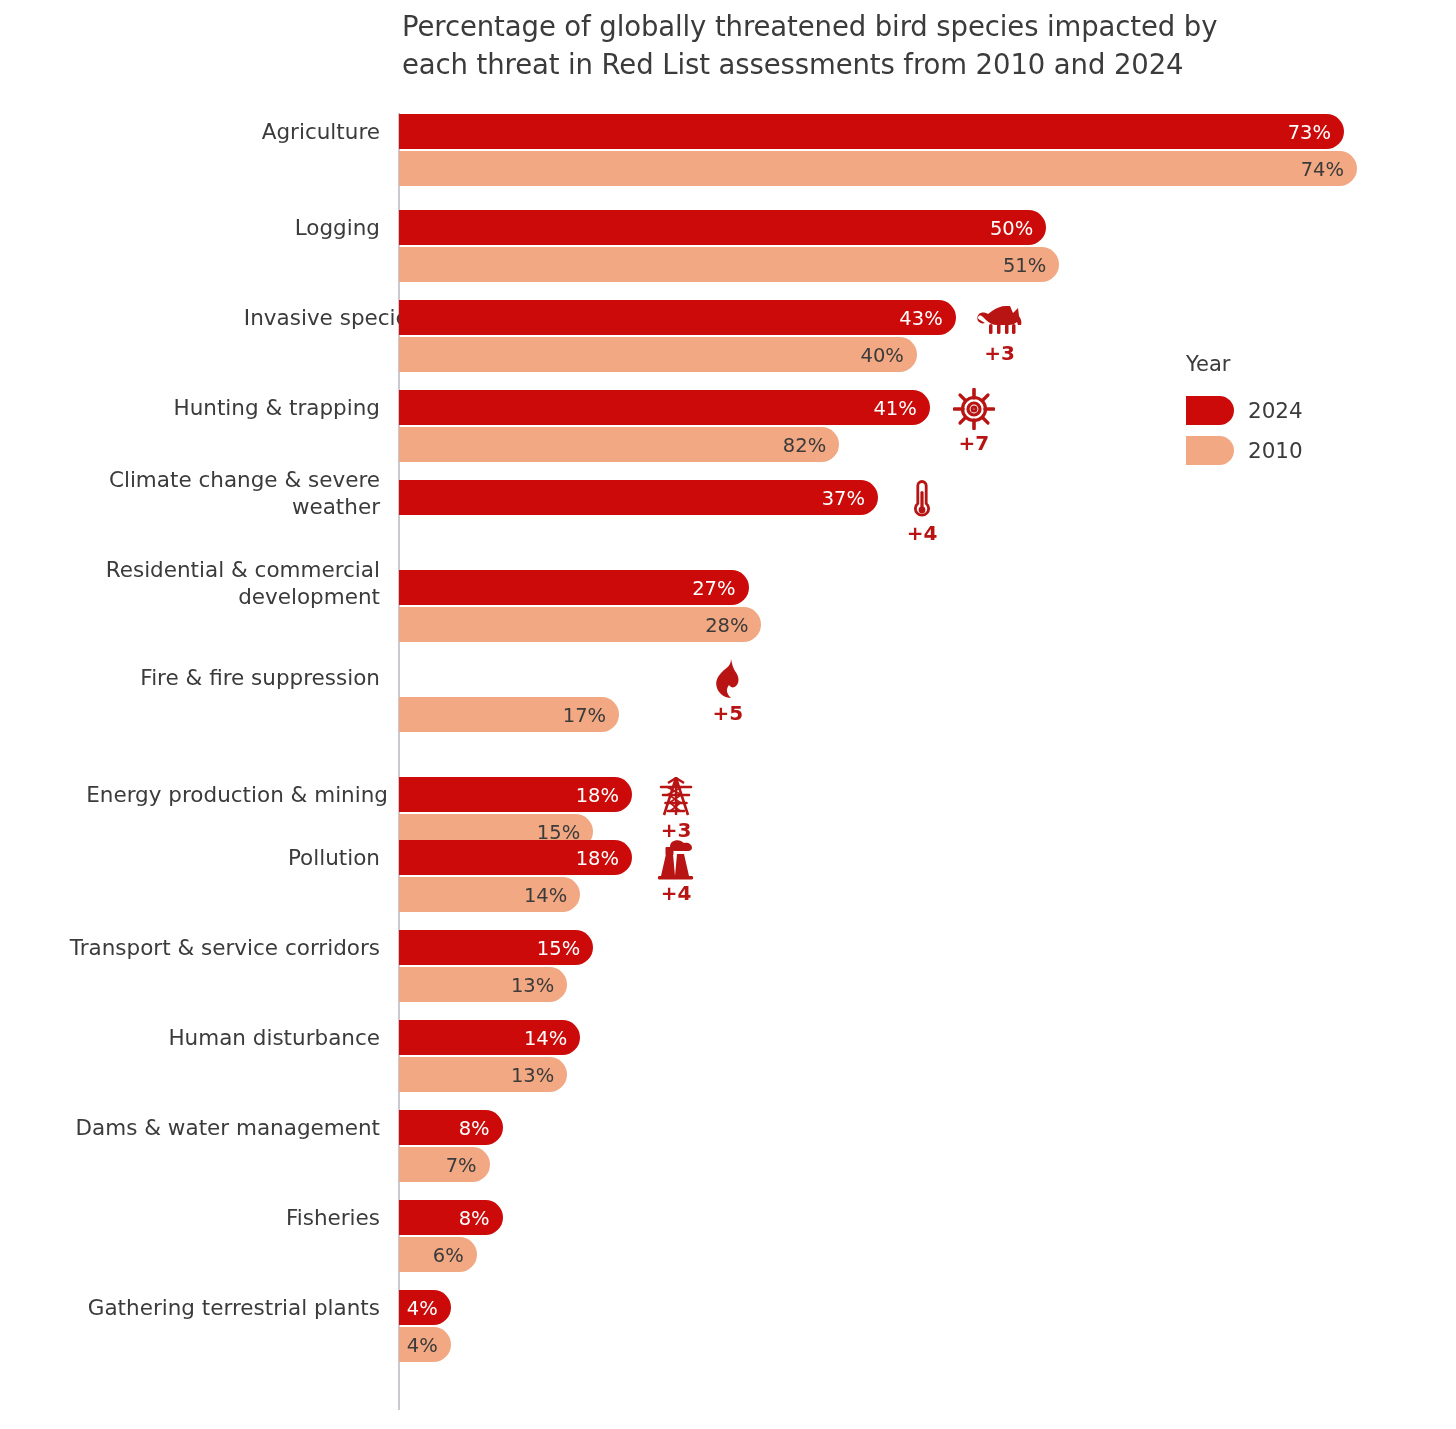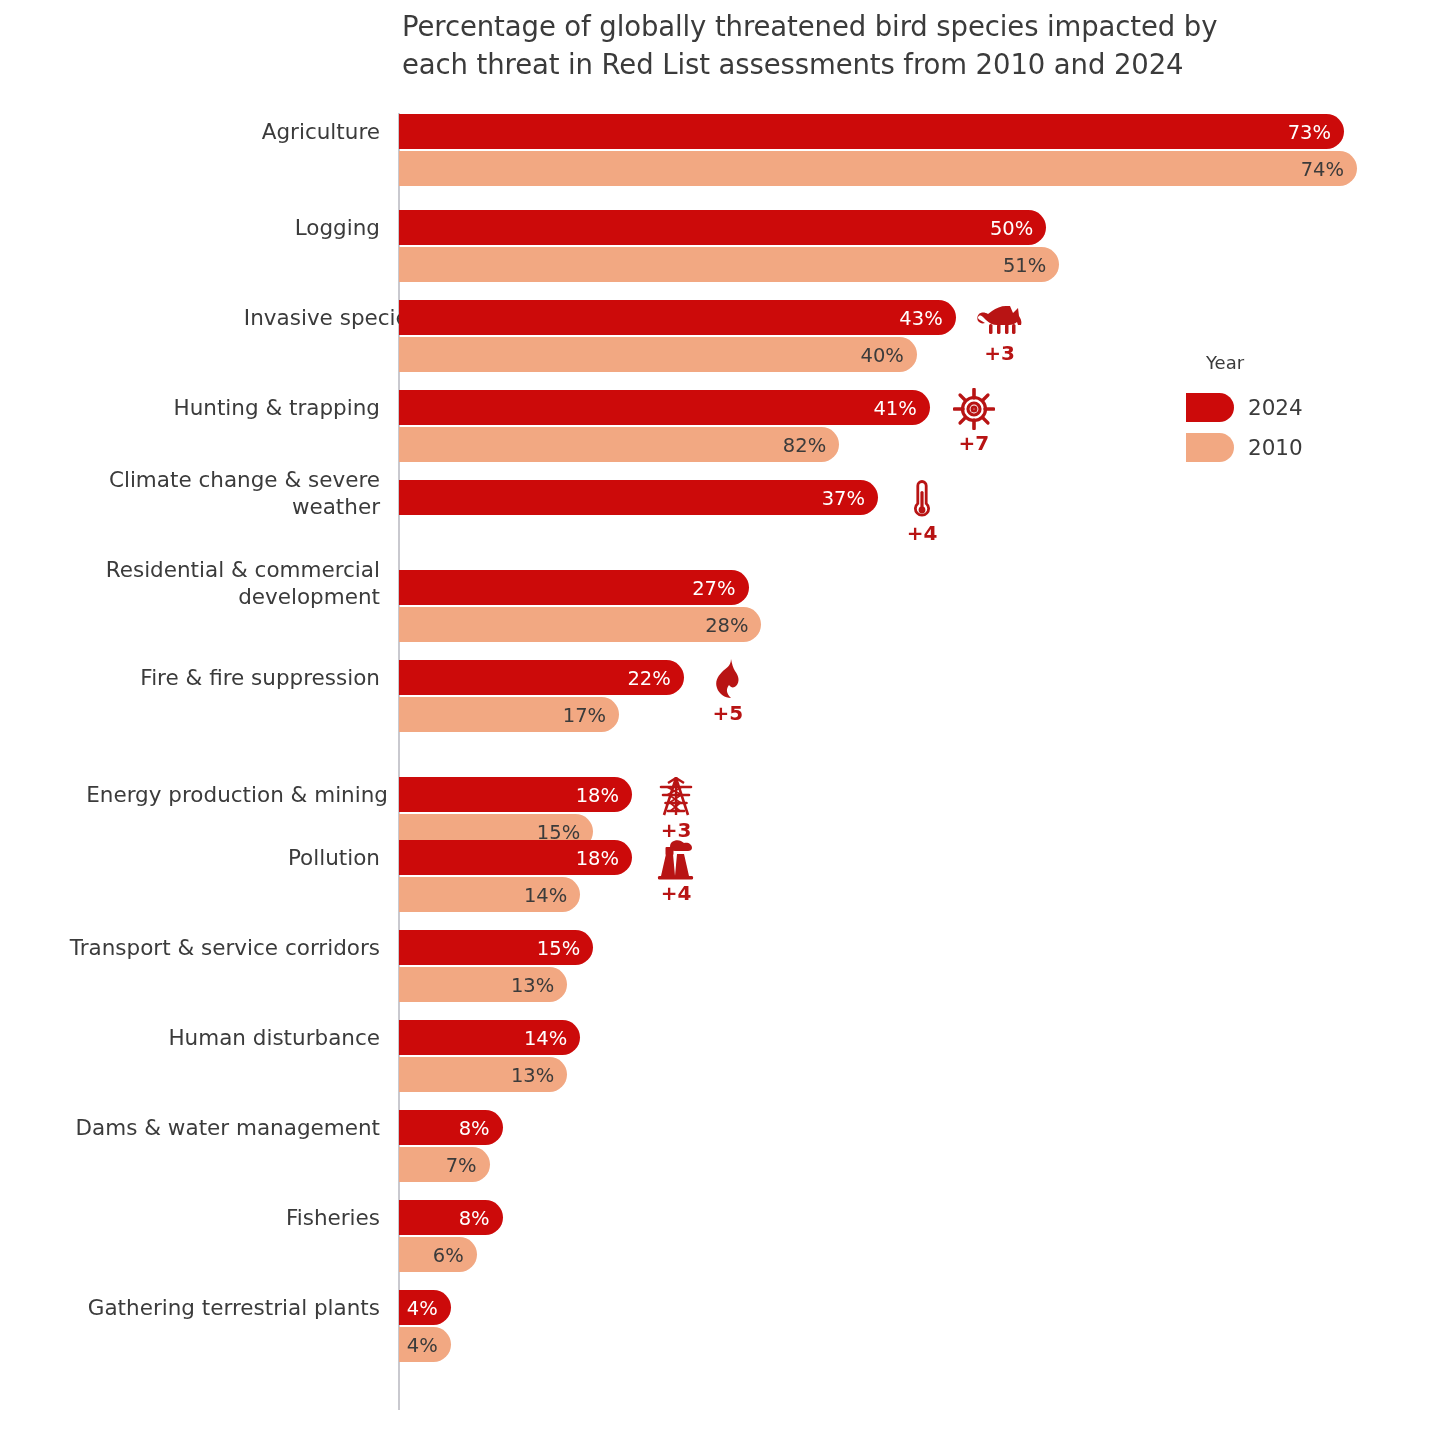--- a/index.html
+++ b/index.html
@@ -114,24 +114,23 @@
     margin-top: 2px;
   }
 
   
   .legend {
     position: absolute;
     left: 1186px;
     top: 352px;
   }
   .legend-title {
-    font-size: 18px;
+    font-size: 21px;
     color: #3b3b3b;
     margin-bottom: 14px;
-    margin-left: 20px;
   }
   .legend-item {
     display: flex;
     align-items: center;
     height: 40px;
   }
   .legend-swatch {
     width: 48px;
     height: 29px;
     border-radius: 0 15px 15px 0;
@@ -231,23 +230,20 @@
 development</div>
           <div class="bar y2024" style="width: 349.541px; background: rgb(204, 10, 10);">
             <span class="bar-value">27%</span>
           </div>
           <div class="bar y2010" style="width: 362.486px; background: rgb(242, 168, 130);">
             <span class="bar-value">28%</span>
           </div>
         </div>
         <div class="row" style="top: 653px;">
           <div class="row-label" style="top: 11px;">Fire &amp; fire suppression</div>
-          <div class="bar y2024" style="width: 284.811px; background: rgb(204, 10, 10);">
-            <span class="bar-value">22%</span>
-          </div>
           <div class="bar y2010" style="width: 220.081px; background: rgb(242, 168, 130);">
             <span class="bar-value">17%</span>
           </div>
           <div class="delta" style="left: 695.811px;">
             <span class="delta-icon"><svg width="32" height="40" viewBox="0 0 32 40" fill="#B81414">
       <path d="M19 0 C19 7 14 9 10 13 C5 18 3 23 5 29 C7 35 13 39 19 39
                C14 34 14 30 17 26 C19 29 22 29 24 27 C28 23 27 17 23 12
                C21 9 20 5 19 0 Z"></path>
     </svg></span>
             <span class="delta-value">+5</span>

